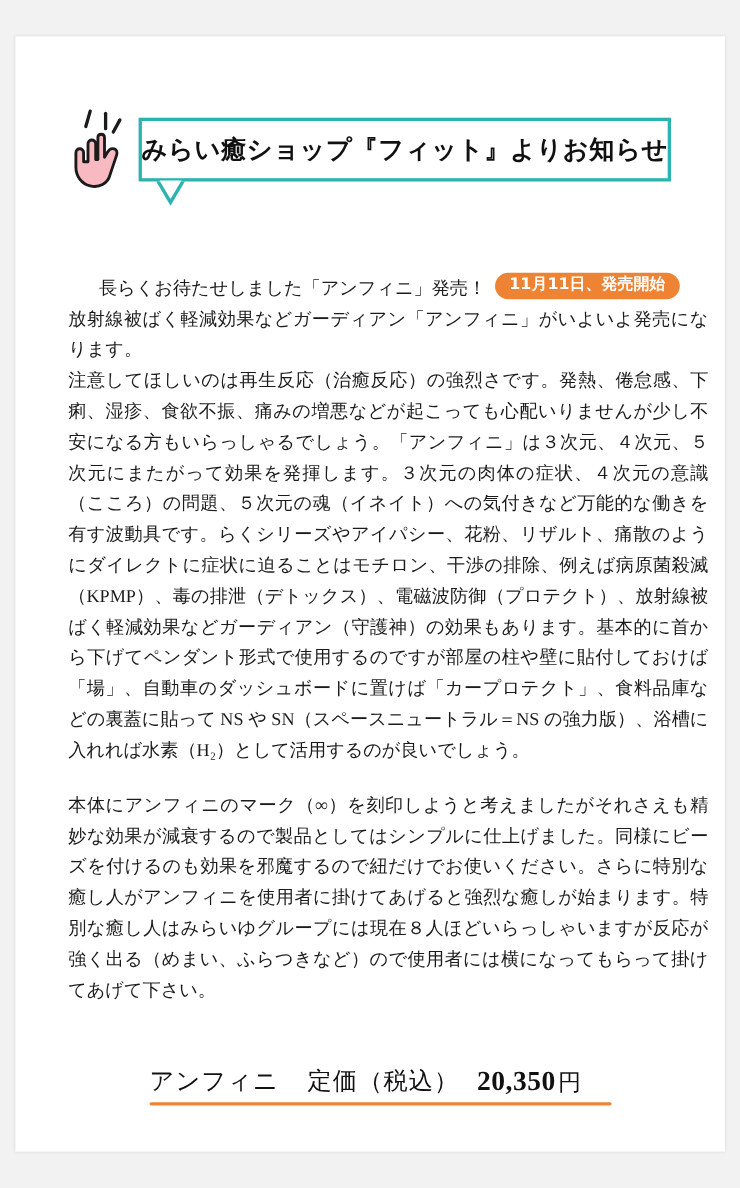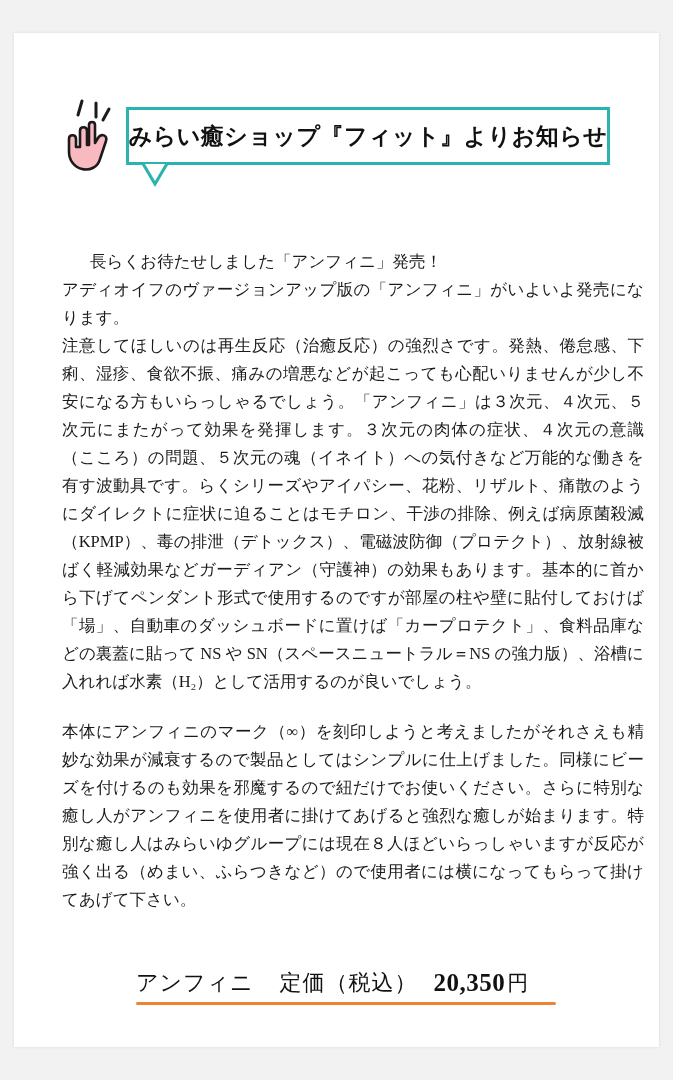--- a/index.html
+++ b/index.html
@@ -126,21 +126,21 @@
 
   
   .price-block {
     position: absolute;
     left: 122px;
     top: 935px;
     width: 440px;
   }
   .price-line {
     display: flex;
-    align-items: center;
+    align-items: flex-end;
     white-space: nowrap;
     font-family: "Liberation Serif", serif;
     color: #111111;
   }
   .price-name {
     font-size: 22px;
     letter-spacing: 1px;
   }
   .price-spacer { width: 26px; }
   .price-label {
@@ -187,23 +187,24 @@
       <span class="tt">みらい癒ショップ『フィット』よりお知らせ</span>
     </div>
     <div class="banner-tail"></div>
     <div class="banner-tail-inner"></div>
   </div>
 
   <div class="body">
 
     <div class="lead-line">
       <span class="lead-text">長らくお待たせしました「アンフィニ」発売！</span>
-    </div>
-
-    <p>アディオイフのヴァージョンアップ版の「アンフィニ」がいよいよ発売になります。</p>
+      <span class="badge">11月11日、発売開始</span>
+    </div>
+
+    <p>放射線被ばく軽減効果などガーディアン「アンフィニ」がいよいよ発売になります。</p>
     <p>注意してほしいのは再生反応（治癒反応）の強烈さです。発熱、倦怠感、下痢、湿疹、食欲不振、痛みの増悪などが起こっても心配いりませんが少し不安になる方もいらっしゃるでしょう。「アンフィニ」は３次元、４次元、５次元にまたがって効果を発揮します。３次元の肉体の症状、４次元の意識（こころ）の問題、５次元の魂（イネイト）への気付きなど万能的な働きを有す波動具です。らくシリーズやアイパシー、花粉、リザルト、痛散のようにダイレクトに症状に迫ることはモチロン、干渉の排除、例えば病原菌殺滅（KPMP）、毒の排泄（デトックス）、電磁波防御（プロテクト）、放射線被ばく軽減効果などガーディアン（守護神）の効果もあります。基本的に首から下げてペンダント形式で使用するのですが部屋の柱や壁に貼付しておけば「場」、自動車のダッシュボードに置けば「カープロテクト」、食料品庫などの裏蓋に貼って NS や SN（スペースニュートラル＝NS の強力版）、浴槽に入れれば水素（H₂）として活用するのが良いでしょう。</p>
     <div class="gap"></div>
     <p>本体にアンフィニのマーク（∞）を刻印しようと考えましたがそれさえも精妙な効果が減衰するので製品としてはシンプルに仕上げました。同様にビーズを付けるのも効果を邪魔するので紐だけでお使いください。さらに特別な癒し人がアンフィニを使用者に掛けてあげると強烈な癒しが始まります。特別な癒し人はみらいゆグループには現在８人ほどいらっしゃいますが反応が強く出る（めまい、ふらつきなど）ので使用者には横になってもらって掛けてあげて下さい。</p>
   </div>
 
   <div class="price-block">
     <div class="price-line">
       <span class="price-name">アンフィニ</span>
       <span class="price-spacer"></span>
       <span class="price-label">定価（税込）</span>

